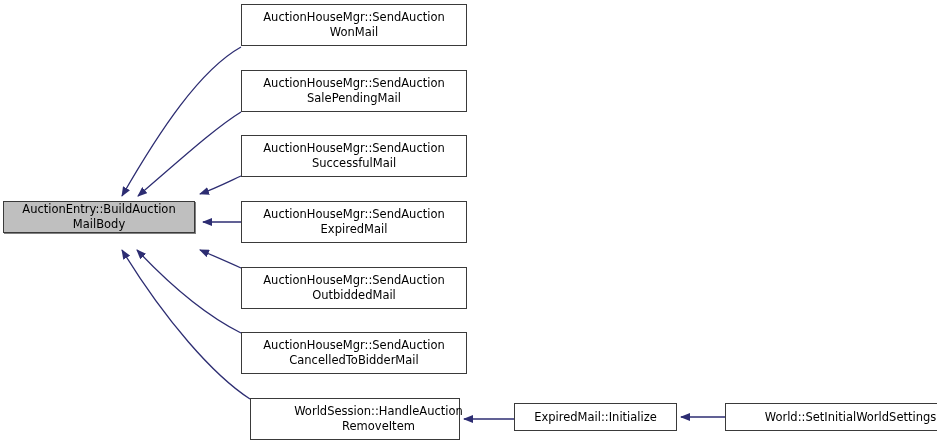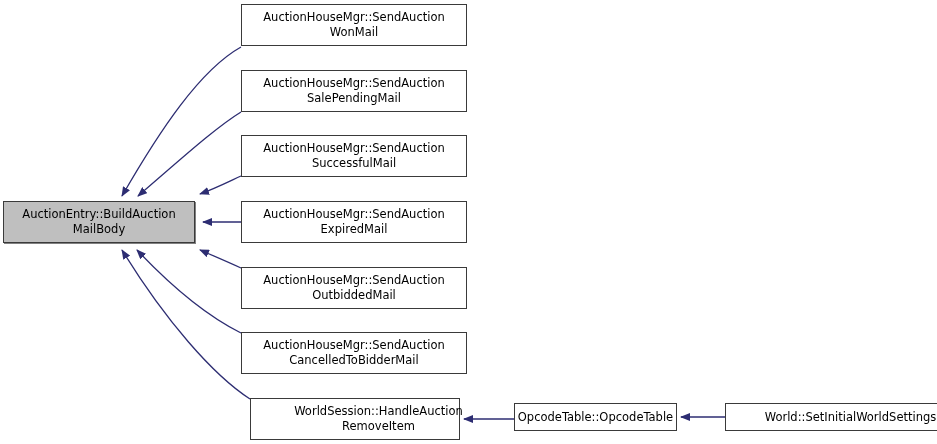--- a/index.html
+++ b/index.html
@@ -67,33 +67,33 @@
         <path d="M241,222 L203,222" fill="none" stroke="#2d2d72" stroke-width="1.3" marker-end="url(#arrowhead)"></path>
         <path d="M241,268 C228,262 214,256 200,250" fill="none" stroke="#2d2d72" stroke-width="1.3" marker-end="url(#arrowhead)"></path>
         <path d="M241,333 C205,315 170,285 137,250" fill="none" stroke="#2d2d72" stroke-width="1.3" marker-end="url(#arrowhead)"></path>
         <path d="M250,399 C213,375 165,320 122,250" fill="none" stroke="#2d2d72" stroke-width="1.3" marker-end="url(#arrowhead)"></path>
         <path d="M514,419 L464,419" fill="none" stroke="#2d2d72" stroke-width="1.3" marker-end="url(#arrowhead)"></path>
         <path d="M725,417 L681,417" fill="none" stroke="#2d2d72" stroke-width="1.3" marker-end="url(#arrowhead)"></path>
       </g>
   </svg>
 
   <div id="node-layer">
-      <div class="node focus" style="left: 3px; top: 201px; width: 192px; height: 42px;"><span class="label">AuctionEntry::BuildAuction
+      <div class="node focus" style="left: 3px; top: 201px; width: 192px; height: 32px;"><span class="label">AuctionEntry::BuildAuction
 MailBody</span></div>
       <div class="node" style="left: 241px; top: 4px; width: 226px; height: 42px;"><span class="label">AuctionHouseMgr::SendAuction
 WonMail</span></div>
       <div class="node" style="left: 241px; top: 70px; width: 226px; height: 42px;"><span class="label">AuctionHouseMgr::SendAuction
 SalePendingMail</span></div>
       <div class="node" style="left: 241px; top: 135px; width: 226px; height: 42px;"><span class="label">AuctionHouseMgr::SendAuction
 SuccessfulMail</span></div>
       <div class="node" style="left: 241px; top: 201px; width: 226px; height: 42px;"><span class="label">AuctionHouseMgr::SendAuction
 ExpiredMail</span></div>
       <div class="node" style="left: 241px; top: 267px; width: 226px; height: 42px;"><span class="label">AuctionHouseMgr::SendAuction
 OutbiddedMail</span></div>
       <div class="node" style="left: 241px; top: 332px; width: 226px; height: 42px;"><span class="label">AuctionHouseMgr::SendAuction
 CancelledToBidderMail</span></div>
       <div class="node" style="left: 250px; top: 398px; width: 210px; height: 42px; padding-left: 47px;"><span class="label">WorldSession::HandleAuction
 RemoveItem</span></div>
-      <div class="node" style="left: 514px; top: 403px; width: 163px; height: 28px;"><span class="label">OpcodeTable::OpcodeTable</span></div>
+      <div class="node" style="left: 514px; top: 403px; width: 163px; height: 28px;"><span class="label">ExpiredMail::Initialize</span></div>
       <div class="node" style="left: 725px; top: 403px; width: 251px; height: 28px;"><span class="label">World::SetInitialWorldSettings</span></div>
     </div>
 
 </div>
 
 </body></html>

